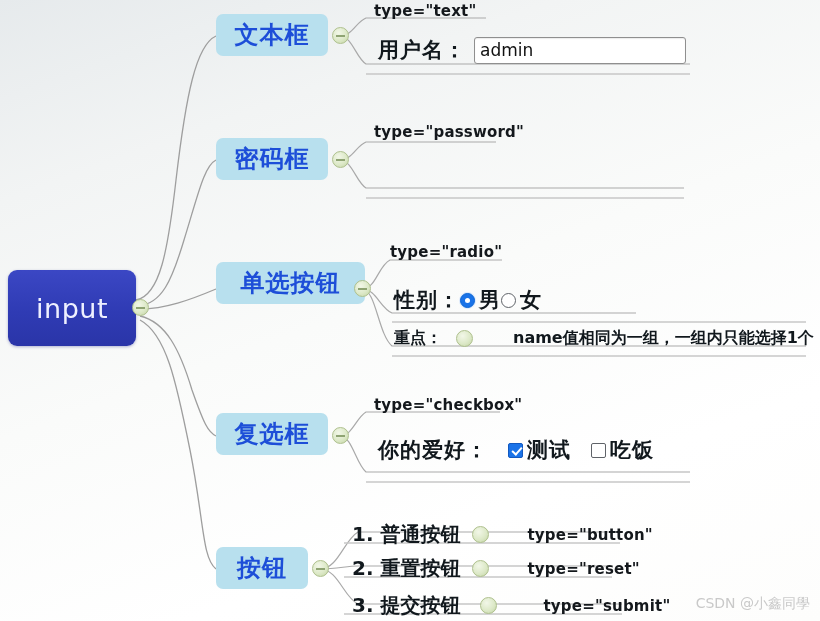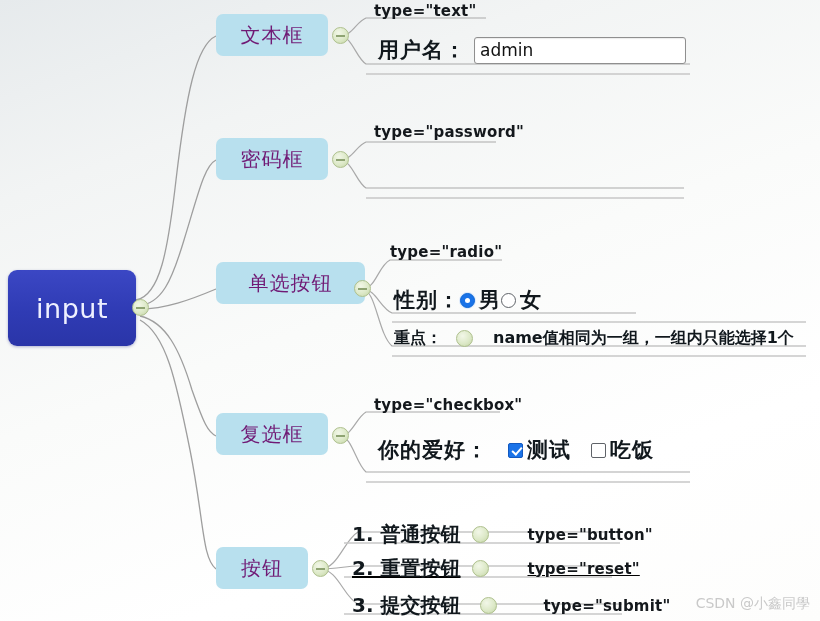--- a/index.html
+++ b/index.html
@@ -30,21 +30,21 @@
   }
 
   
   .chip {
     background: #b8e0ee;
     border-radius: 7px;
     display: flex; align-items: center; justify-content: center;
     height: 42px;
   }
   .chip span {
-    font-size: 20px; font-weight: normal; color: #701a75;
+    font-size: 24px; font-weight: bold; color: #1d4ed8;
     font-family: "DejaVu Sans", "Liberation Sans", sans-serif;
     letter-spacing: 1px;
   }
   .chip.c1 { left: 216px; top: 14px;  width: 112px; }
   .chip.c2 { left: 216px; top: 138px; width: 112px; }
   .chip.c3 { left: 216px; top: 262px; width: 149px; }
   .chip.c4 { left: 216px; top: 413px; width: 112px; }
   .chip.c5 { left: 216px; top: 547px; width: 92px;  }
 
   
@@ -231,21 +231,21 @@
       <span class="cn">男</span>
     </span>
     <span class="opt">
       <span class="radio"></span>
       <span class="cn">女</span>
     </span>
   </div>
   <div class="leaf note" style="left:394px; top:328px; gap:14px;">
     <span class="cn">重点：</span>
     <span class="toggle plainer" style="position:relative; left:0; top:0;"></span>
-    <span class="body" style="margin-left:6px;">name值相同为一组，一组内只能选择1个</span>
+    <span class="body" style="margin-left:26px;">name值相同为一组，一组内只能选择1个</span>
   </div>
 
   <div class="leaf" style="left:374px; top:396px;">
     <span class="code">type="checkbox"</span>
   </div>
   <div class="leaf formrow" style="left:378px; top:436px; gap:20px;">
     <span class="cn">你的爱好：</span>
     <span class="opt">
       <span class="cbox on"></span>
       <span class="cn">测试</span>
@@ -254,21 +254,21 @@
       <span class="cbox"></span>
       <span class="cn">吃饭</span>
     </span>
   </div>
 
   <div class="leaf btnrow" style="left:352px; top:521px; gap:12px;">
     <span class="lbl">1. 普通按钮</span>
     <span class="toggle plainer" style="position:relative; left:0; top:0;"></span>
     <span class="code" style="margin-left:26px;">type="button"</span>
   </div>
-  <div class="leaf btnrow" style="left:352px; top:555px; gap:12px;text-decoration:underline;">
+  <div class="leaf btnrow" style="left:352px; top:555px; gap:12px;">
     <span class="lbl">2. 重置按钮</span>
     <span class="toggle plainer" style="position:relative; left:0; top:0;"></span>
     <span class="code" style="margin-left:26px;">type="reset"</span>
   </div>
   <div class="leaf btnrow" style="left:352px; top:592px; gap:20px;">
     <span class="lbl">3. 提交按钮</span>
     <span class="toggle plainer" style="position:relative; left:0; top:0;"></span>
     <span class="code" style="margin-left:26px;">type="submit"</span>
   </div>
 

